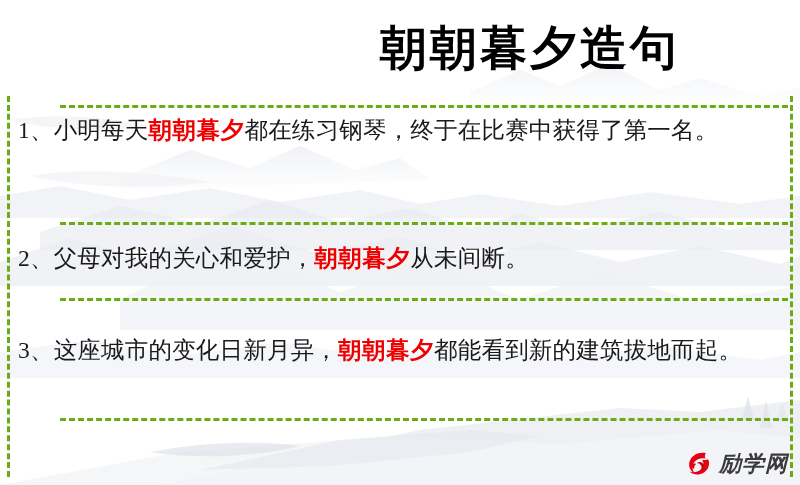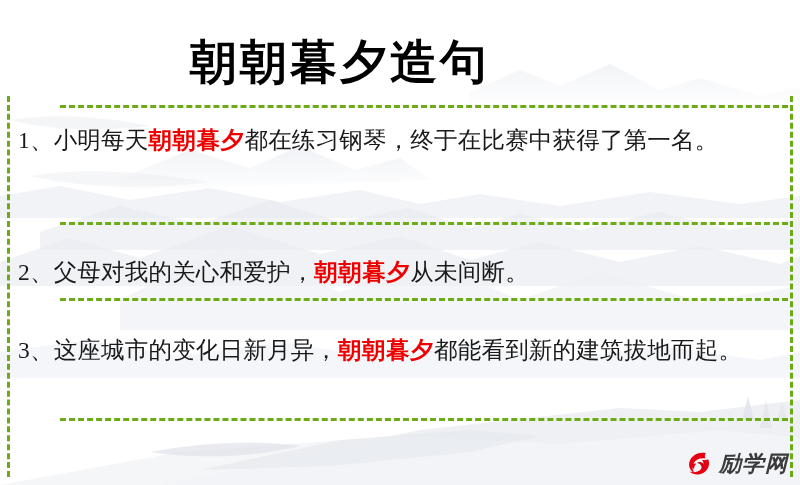--- a/index.html
+++ b/index.html
@@ -27,27 +27,27 @@
     position: absolute;
     inset: 0;
     pointer-events: none;
     z-index: 0;
   }
   .bg-layer svg { display:block; width:800px; height:485px; }
 
   
   .title-bar {
     position: absolute;
-    top: 14px;
+    top: 0;
     left: 0;
     width: 680px;
     height: 96px;
     display: flex;
     align-items: center;
-    justify-content: center;
+    justify-content: flex-end;
     z-index: 3;
   }
   .title-text {
     font-family: "Liberation Serif", "DejaVu Serif", serif;
     font-size: 47px;
     font-weight: 700;
     letter-spacing: 3px;
     color: #000000;
     line-height: 1;
     white-space: nowrap;
@@ -92,22 +92,22 @@
     position: absolute;
     left: 18px;
     width: 768px;
     font-family: "Liberation Serif", "DejaVu Serif", serif;
     font-size: 23.5px;
     line-height: 44px;
     color: #1a1a1a;
     letter-spacing: 0.2px;
     text-align: justify;
   }
-  .sentence.s1 { top: 22px; }
-  .sentence.s2 { top: 154px; }
+  .sentence.s1 { top: 12px; }
+  .sentence.s2 { top: 140px; }
   .sentence.s3 { top: 232px; }
 
   .hl {
     color: #ee0000;
     font-weight: 700;
     letter-spacing: 0.5px;
   }
 
   
   .logo {

